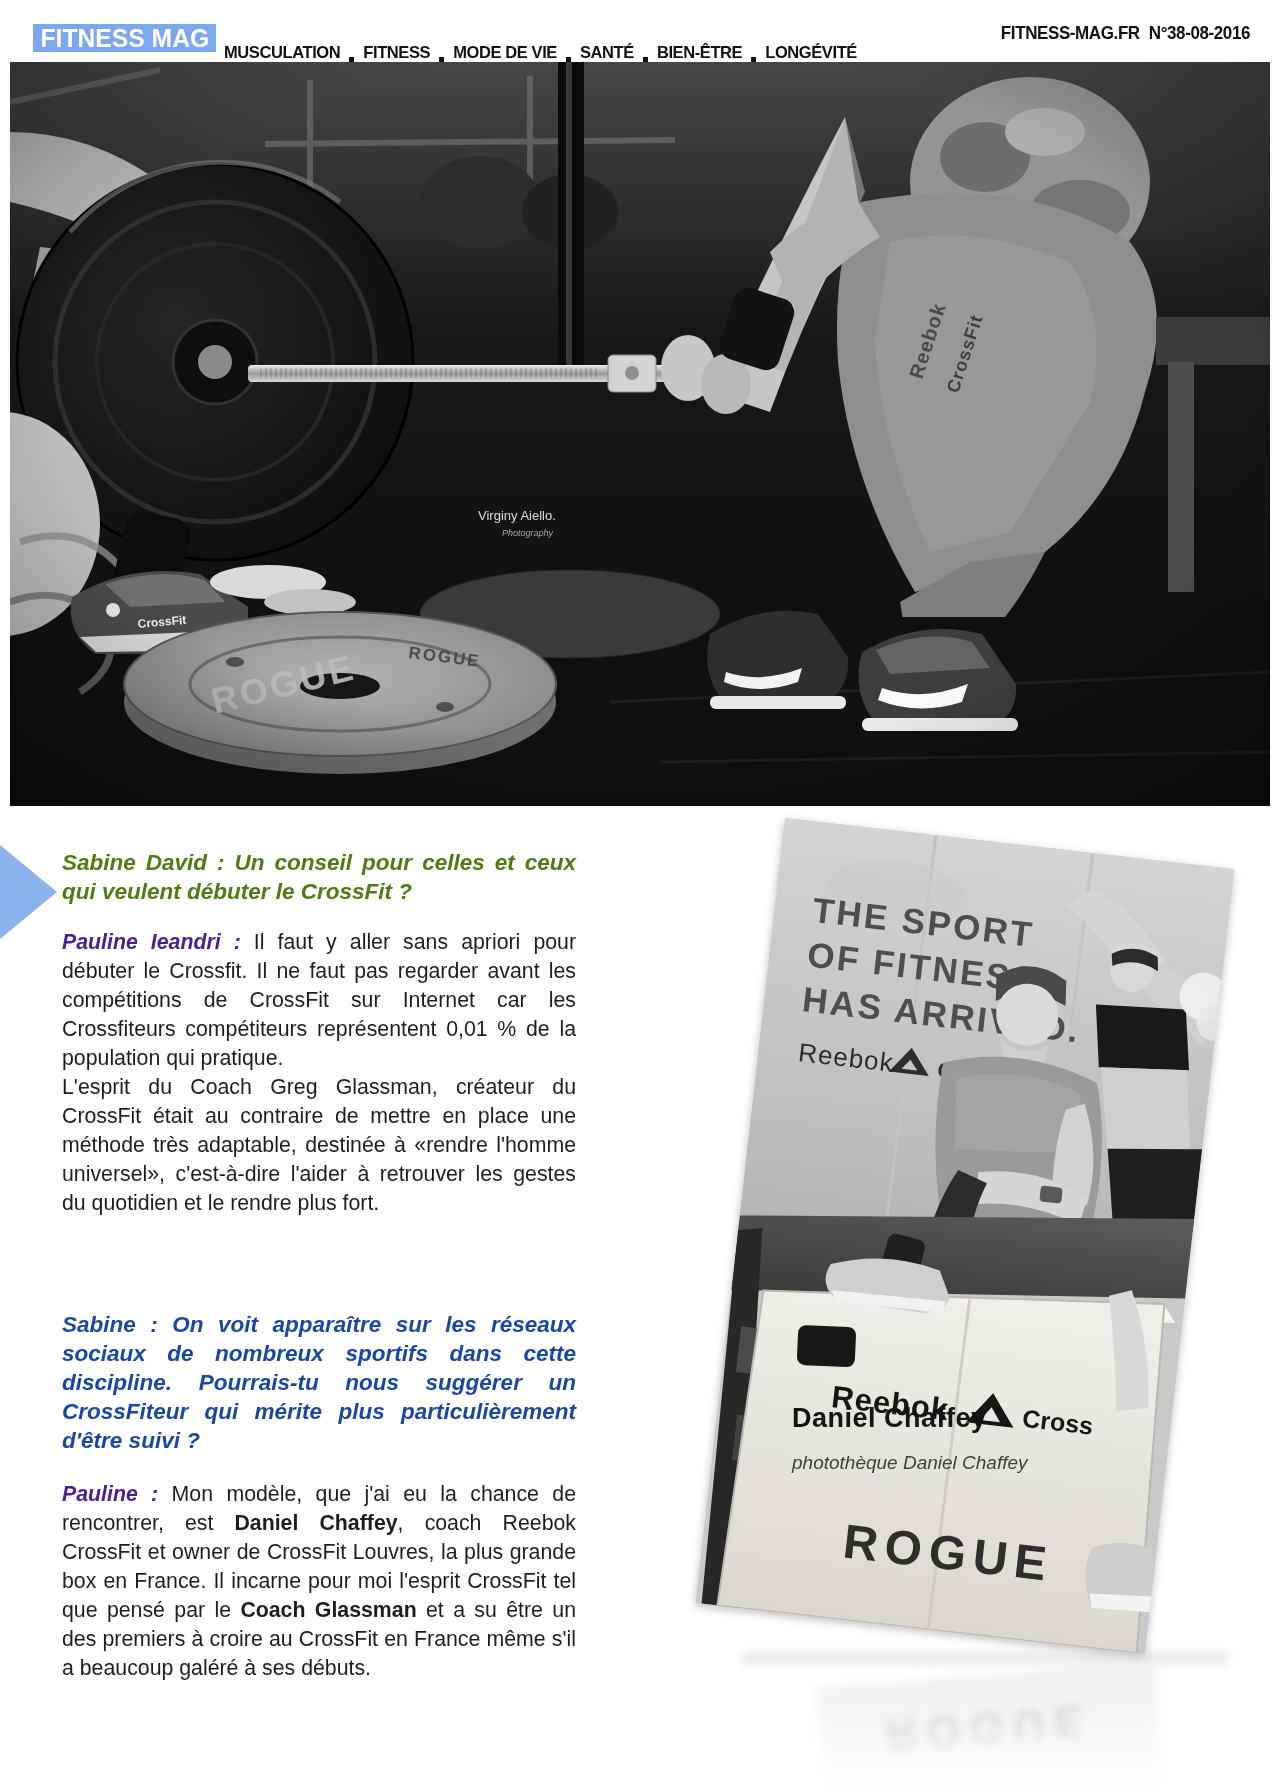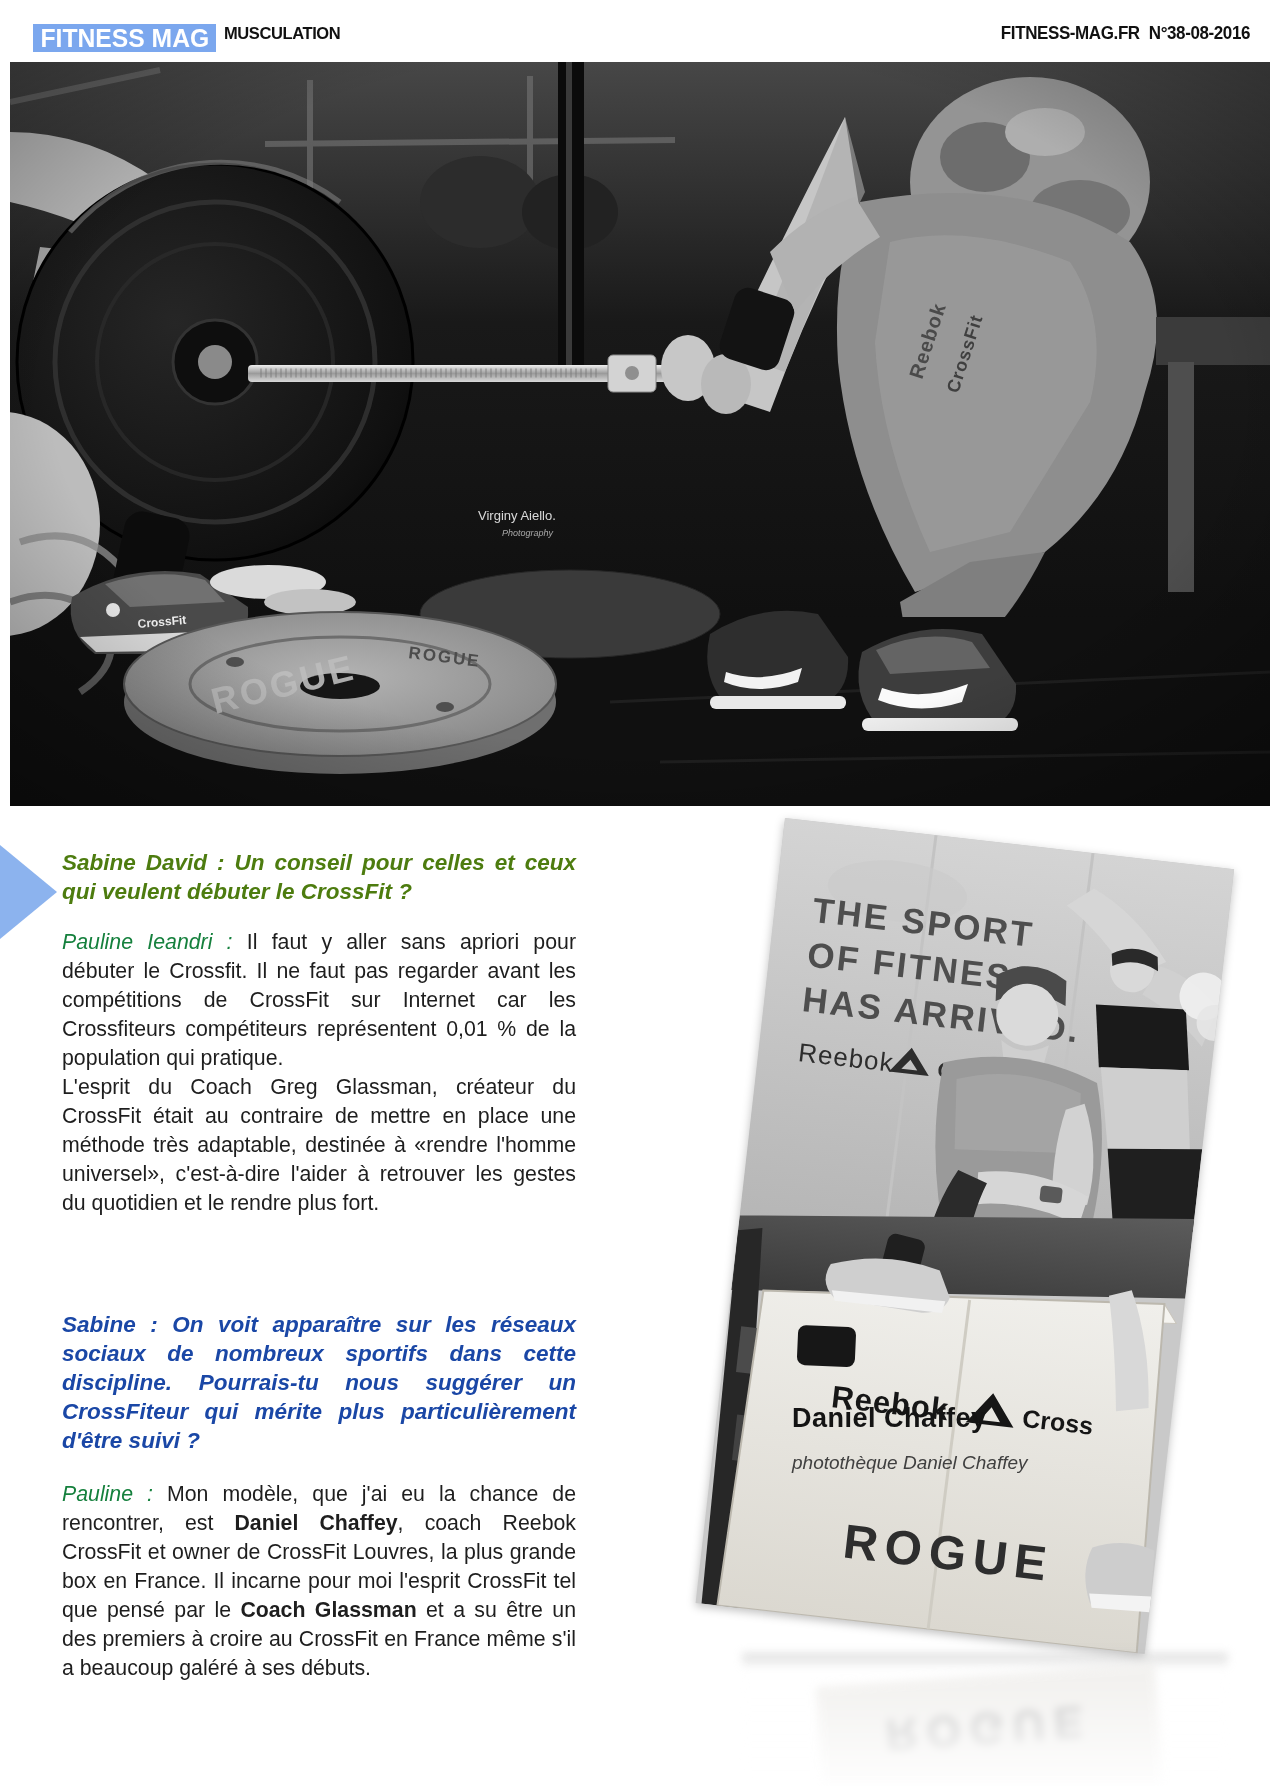--- a/index.html
+++ b/index.html
@@ -2,36 +2,36 @@
 <html><head>
 <meta charset="utf-8">
 <style>
   html,body{margin:0;padding:0;background:#ffffff;}
   #page{position:relative;width:1280px;height:1786px;background:#ffffff;overflow:hidden;
         font-family:"Liberation Sans",sans-serif;}
   
   #logo-box{position:absolute;left:33px;top:24px;width:183px;height:28px;background:#7ba7ee;
             display:flex;align-items:center;justify-content:center;}
   #logo-box span{color:#fff;font-weight:800;font-size:26px;letter-spacing:0px;transform:scaleX(.95);white-space:nowrap;}
-  #nav{position:absolute;left:224px;top:24px;height:38px;display:flex;align-items:flex-start;gap:9px;flex-direction:column;}
+  #nav{position:absolute;left:224px;top:24px;height:38px;display:flex;align-items:flex-end;gap:9px;}
   .nav-item{font-weight:700;font-size:16.5px;letter-spacing:-0.4px;color:#111;white-space:nowrap;transform:scaleY(1.05);}
   .nav-bullet{width:5px;height:5px;background:#111;display:inline-block;}
   #header-right{position:absolute;right:30px;top:24px;height:38px;display:flex;align-items:flex-start;gap:9px;}
   #header-right span{font-weight:700;font-size:17px;letter-spacing:-0.4px;color:#111;transform:scaleY(1.05);white-space:nowrap;}
   
   #main-photo{position:absolute;left:10px;top:62px;width:1260px;height:744px;background:#fdba74;}
   
   #section-arrow{position:absolute;left:0;top:845px;width:0;height:0;
     border-top:47px solid transparent;border-bottom:47px solid transparent;border-left:57px solid #8cb3ee;}
   
   .col{position:absolute;left:62px;width:514px;text-align:justify;}
   .question{color:#4d7c0f;font-weight:bold;font-style:italic;font-size:22.5px;line-height:29px;}
   .question2{color:#1a47a6;}
   .body-text{color:#1e1e1e;font-size:21.3px;line-height:29px;}
-  .speaker{font-weight:normal;font-style:italic;color:#15803d;}
+  .speaker{font-weight:bold;font-style:italic;color:#4c1d95;}
   .b{font-weight:bold;}
   
   #side-photo{position:absolute;left:785px;top:818px;width:452px;height:790px;
               transform:rotate(6.5deg);transform-origin:top left;background:#c9c9c9;
               box-shadow:0 3px 10px rgba(0,0,0,.25);}
   #caption-overlay{position:absolute;left:792px;top:1403px;width:330px;}
   #caption-name{font-weight:bold;font-size:27px;color:#141414;letter-spacing:.5px;}
   #caption-credit{font-style:italic;font-size:19px;color:#404040;margin-top:18px;}
   
   #reflection{position:absolute;left:742px;top:1653px;width:486px;height:133px;overflow:hidden;

